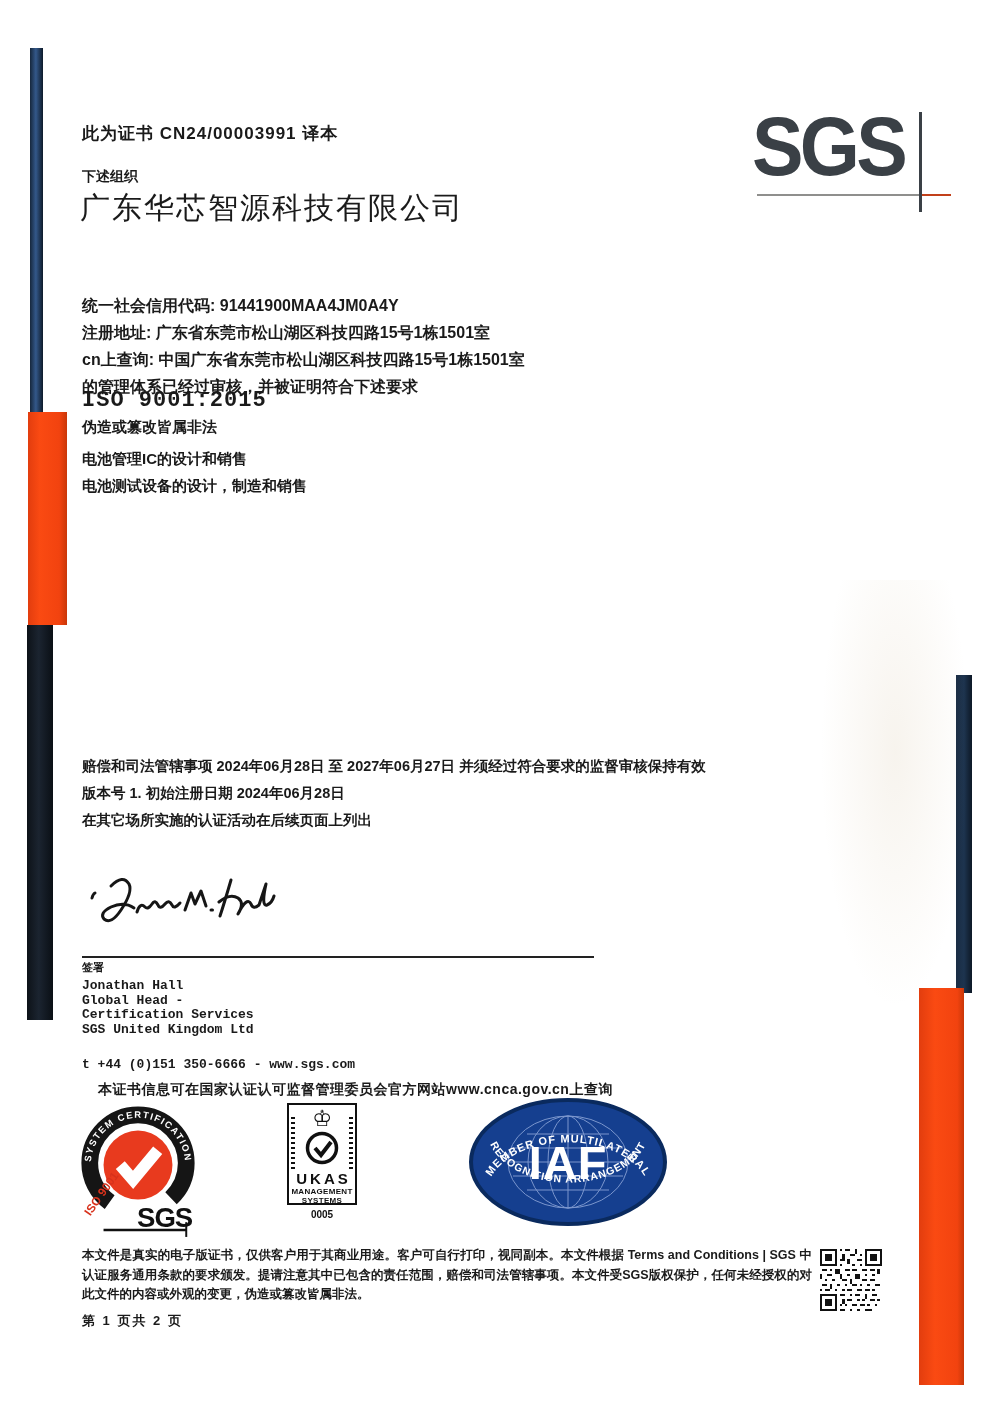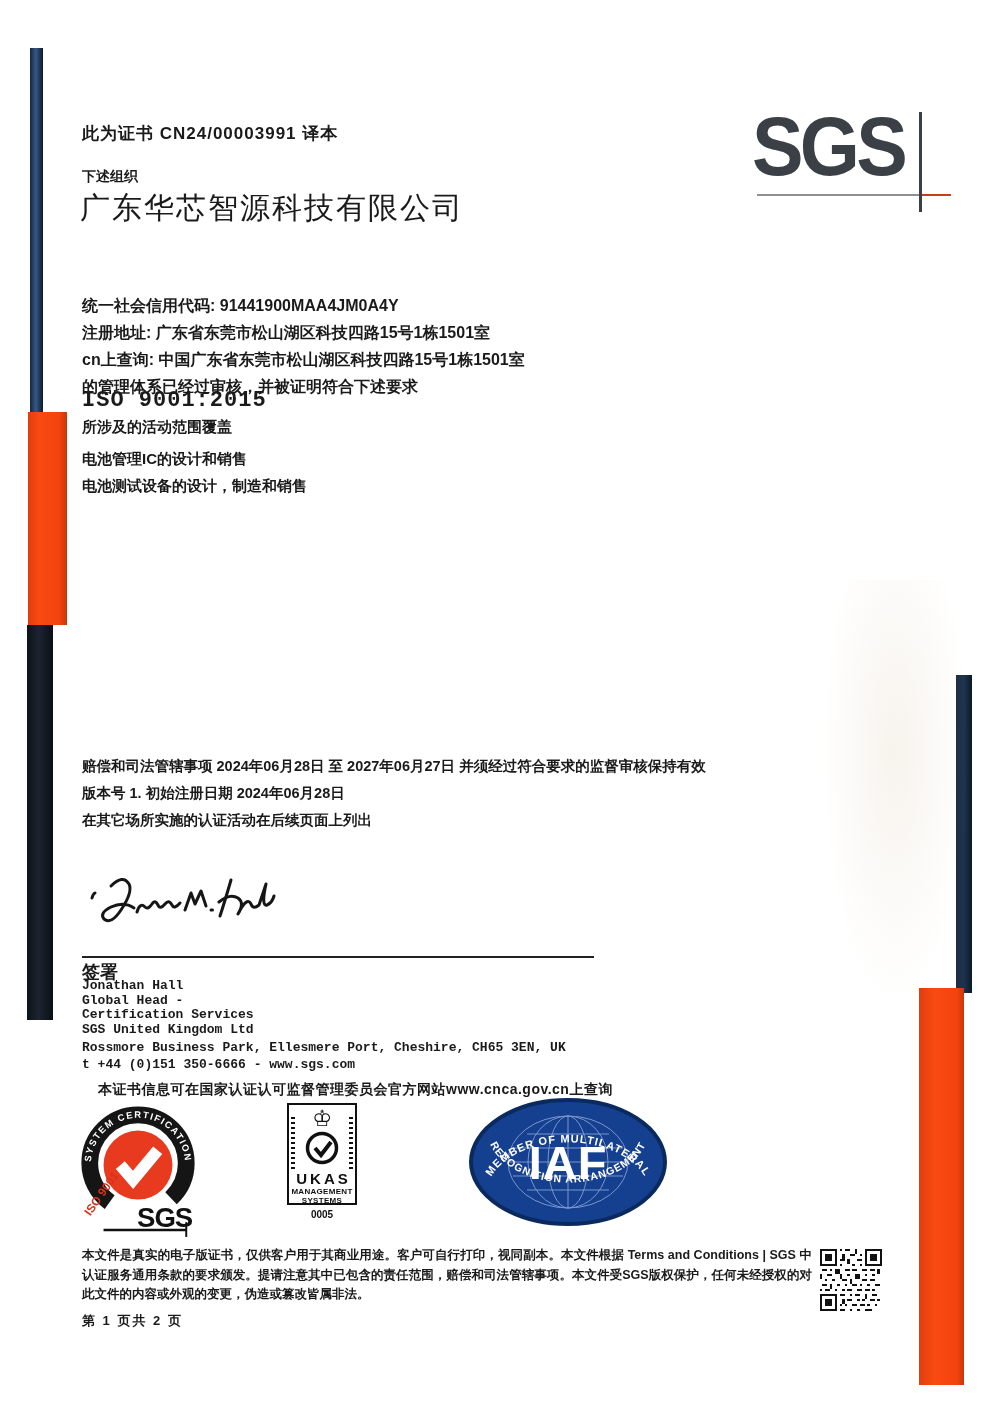--- a/index.html
+++ b/index.html
@@ -40,21 +40,21 @@
   .org-intro    { left:82px; top:168px; font-size:14px; }
   .company-name { left:80px; top:188px; font-size:30px; font-weight:normal; letter-spacing:2px; }
   .info-block   { left:82px; top:292px; font-size:16px; line-height:27px; }
   .iso-standard { left:82px; top:388px; font-size:22px; font-weight:bold;
                   font-family:"Liberation Mono", monospace; letter-spacing:1px; }
   .scope-intro  { left:82px; top:418px; font-size:15px; }
   .scope-lines  { left:82px; top:445px; font-size:15px; line-height:27px; }
   .validity-block { left:82px; top:753px; font-size:14.5px; line-height:27px; width:660px; }
   .sig-svg      { left:85px; top:870px; }
   .sig-rule     { left:82px; top:956px; width:512px; height:1.8px; background:#222; }
-  .sig-label    { left:82px; top:960px; font-size:18px; }
+  .sig-label    { left:82px; top:960px; font-size:11px; }
   .sig-block    { left:82px; top:979px; font-size:13px; line-height:14.5px; font-weight:bold;
                   font-family:"Liberation Mono", monospace; }
   .sig-addr     { left:82px; top:1040px; font-size:13px; font-weight:bold;
                   font-family:"Liberation Mono", monospace; }
   .sig-phone    { left:82px; top:1057px; font-size:13px; font-weight:bold;
                   font-family:"Liberation Mono", monospace; }
   .cnca-line    { left:98px; top:1081px; font-size:14px; font-weight:700; letter-spacing:.5px; }
 
   
   .badge-sgs { left:74px;  top:1100px; }
@@ -100,21 +100,21 @@
   <div class="abs company-name">广东华芯智源科技有限公司</div>
 
   <div class="abs cn info-block">
     <div>统一社会信用代码: 91441900MAA4JM0A4Y</div>
     <div>注册地址: 广东省东莞市松山湖区科技四路15号1栋1501室</div>
     <div>cn上查询: 中国广东省东莞市松山湖区科技四路15号1栋1501室</div>
     <div>的管理体系已经过审核，并被证明符合下述要求</div>
   </div>
   <div class="abs iso-standard">ISO 9001:2015</div>
 
-  <div class="abs cn scope-intro">所涉及的活动范围覆盖</div>
+  <div class="abs cn scope-intro">伪造或篡改皆属非法</div>
   <div class="abs cn scope-lines">
     <div>电池管理IC的设计和销售</div>
     <div>电池测试设备的设计，制造和销售</div>
   </div>
 
   <div class="abs cn validity-block">
     <div>赔偿和司法管辖事项 2024年06月28日 至 2027年06月27日 并须经过符合要求的监督审核保持有效</div>
     <div>版本号 1. 初始注册日期 2024年06月28日</div>
     <div>在其它场所实施的认证活动在后续页面上列出</div>
   </div>
@@ -133,21 +133,20 @@
 
   <div class="abs sig-rule"></div>
   <div class="abs cn sig-label">签署</div>
 
   <div class="abs sig-block">
     <div>Jonathan Hall</div>
     <div>Global Head -</div>
     <div>Certification Services</div>
     <div>SGS United Kingdom Ltd</div>
   </div>
-  <div class="abs sig-addr">Rossmore Business Park, Ellesmere Port, Cheshire, CH65 3EN, UK</div>
   <div class="abs sig-phone">t +44 (0)151 350-6666 - www.sgs.com</div>
 
   <div class="abs cnca-line">本证书信息可在国家认证认可监督管理委员会官方网站www.cnca.gov.cn上查询</div>
 
   <svg class="abs badge-sgs" width="128" height="138" viewBox="0 0 130 140">
     <defs>
       <path id="arcTop" d="M17,66 A48,48 0 1 1 113,66"></path>
     </defs>
     <circle cx="65" cy="64" r="49" fill="none" stroke="#151515" stroke-width="17" pathLength="100" stroke-dasharray="13 22 65"></circle>
     <text font-size="9.5" font-weight="bold" fill="#ffffff" letter-spacing="1.5" font-family="Liberation Sans, sans-serif">

